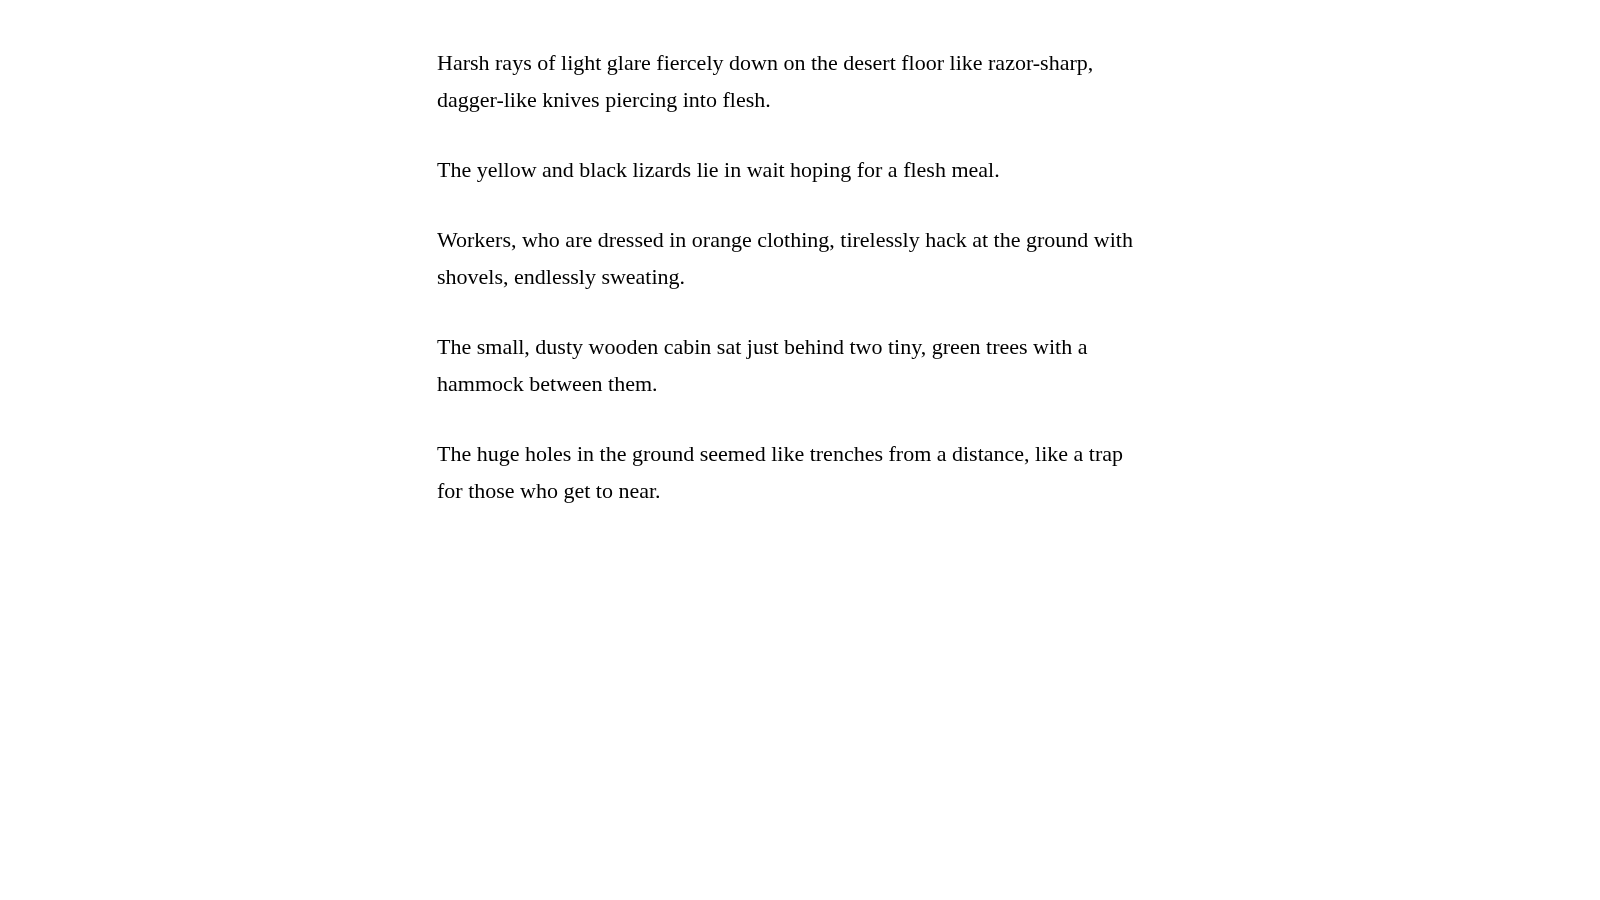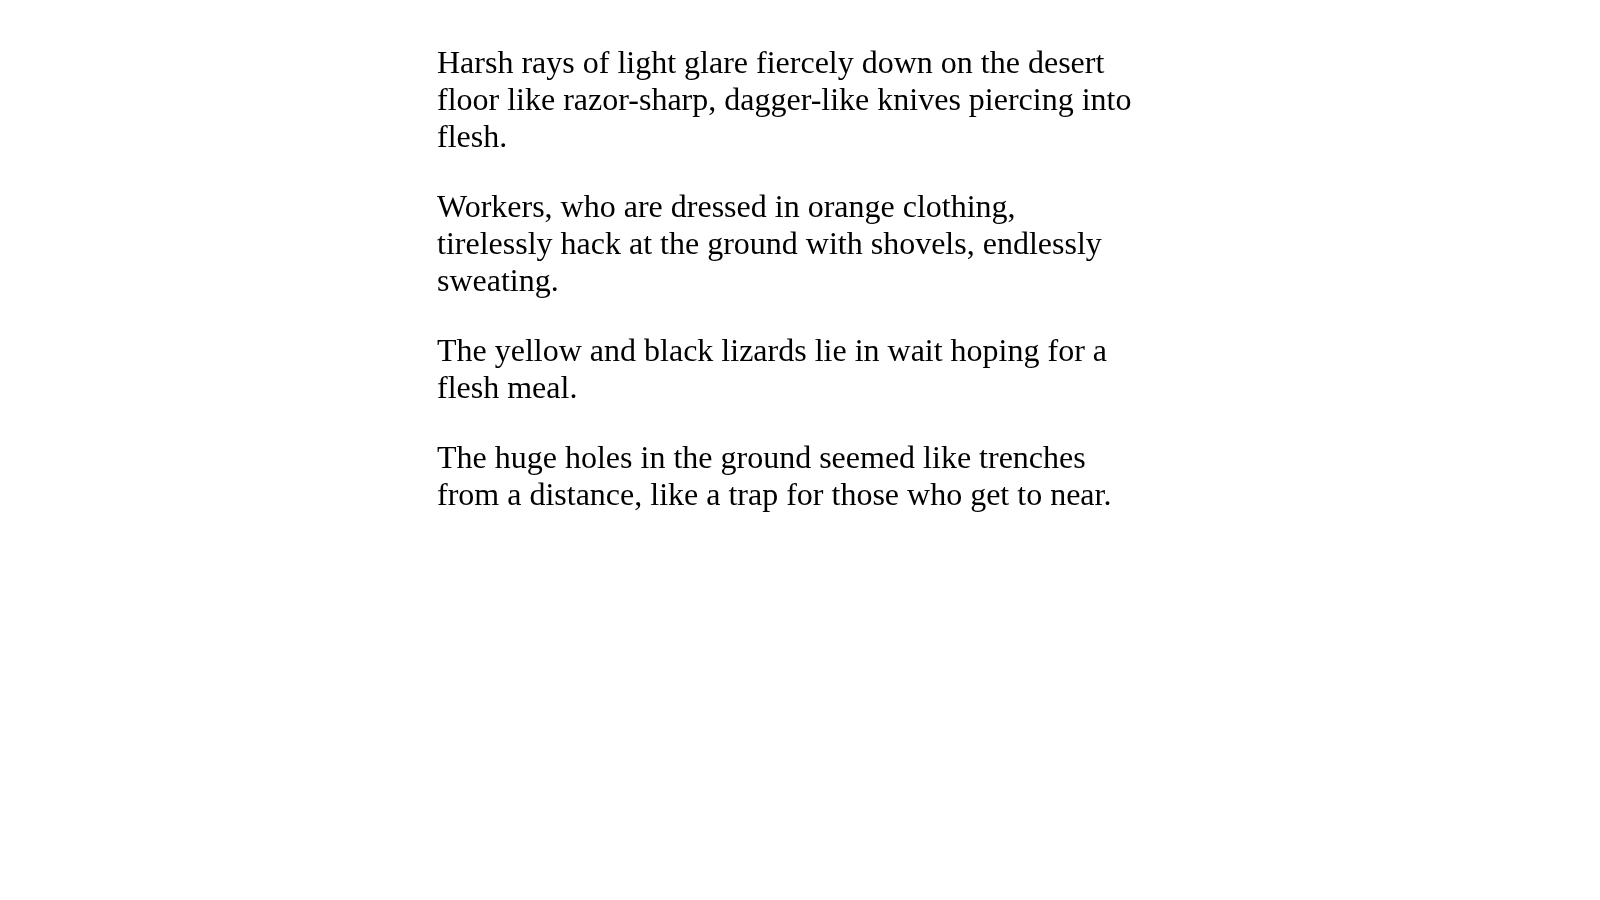--- a/index.html
+++ b/index.html
@@ -16,31 +16,32 @@
     height: 900px;
     background: #ffffff;
   }
   .text-column {
     position: absolute;
     left: 437px;
     top: 44px;
     width: 700px;
   }
   .paragraph {
-    font-size: 32px;
+    font-size: 22px;
     line-height: 37px;
     color: #000000;
     margin-bottom: 33px;
     text-align: left;
   }
   .paragraph:last-child { margin-bottom: 1px; }
 </style>
 </head>
 <body>
 
 <div class="page">
   <div class="text-column">
     <p class="paragraph">Harsh rays of light glare fiercely down on the desert floor like razor-sharp, dagger-like knives piercing into flesh.</p>
+    <p class="paragraph">The yellow and black lizards lie in wait hoping for a flesh meal.</p>
     <p class="paragraph">Workers, who are dressed in orange clothing, tirelessly hack at the ground with shovels, endlessly sweating.</p>
-    <p class="paragraph">The yellow and black lizards lie in wait hoping for a flesh meal.</p>
+    <p class="paragraph">The small, dusty wooden cabin sat just behind two tiny, green trees with a hammock between them.</p>
     <p class="paragraph">The huge holes in the ground seemed like trenches from a distance, like a trap for those who get to near.</p>
   </div>
 </div>
 
 </body></html>

